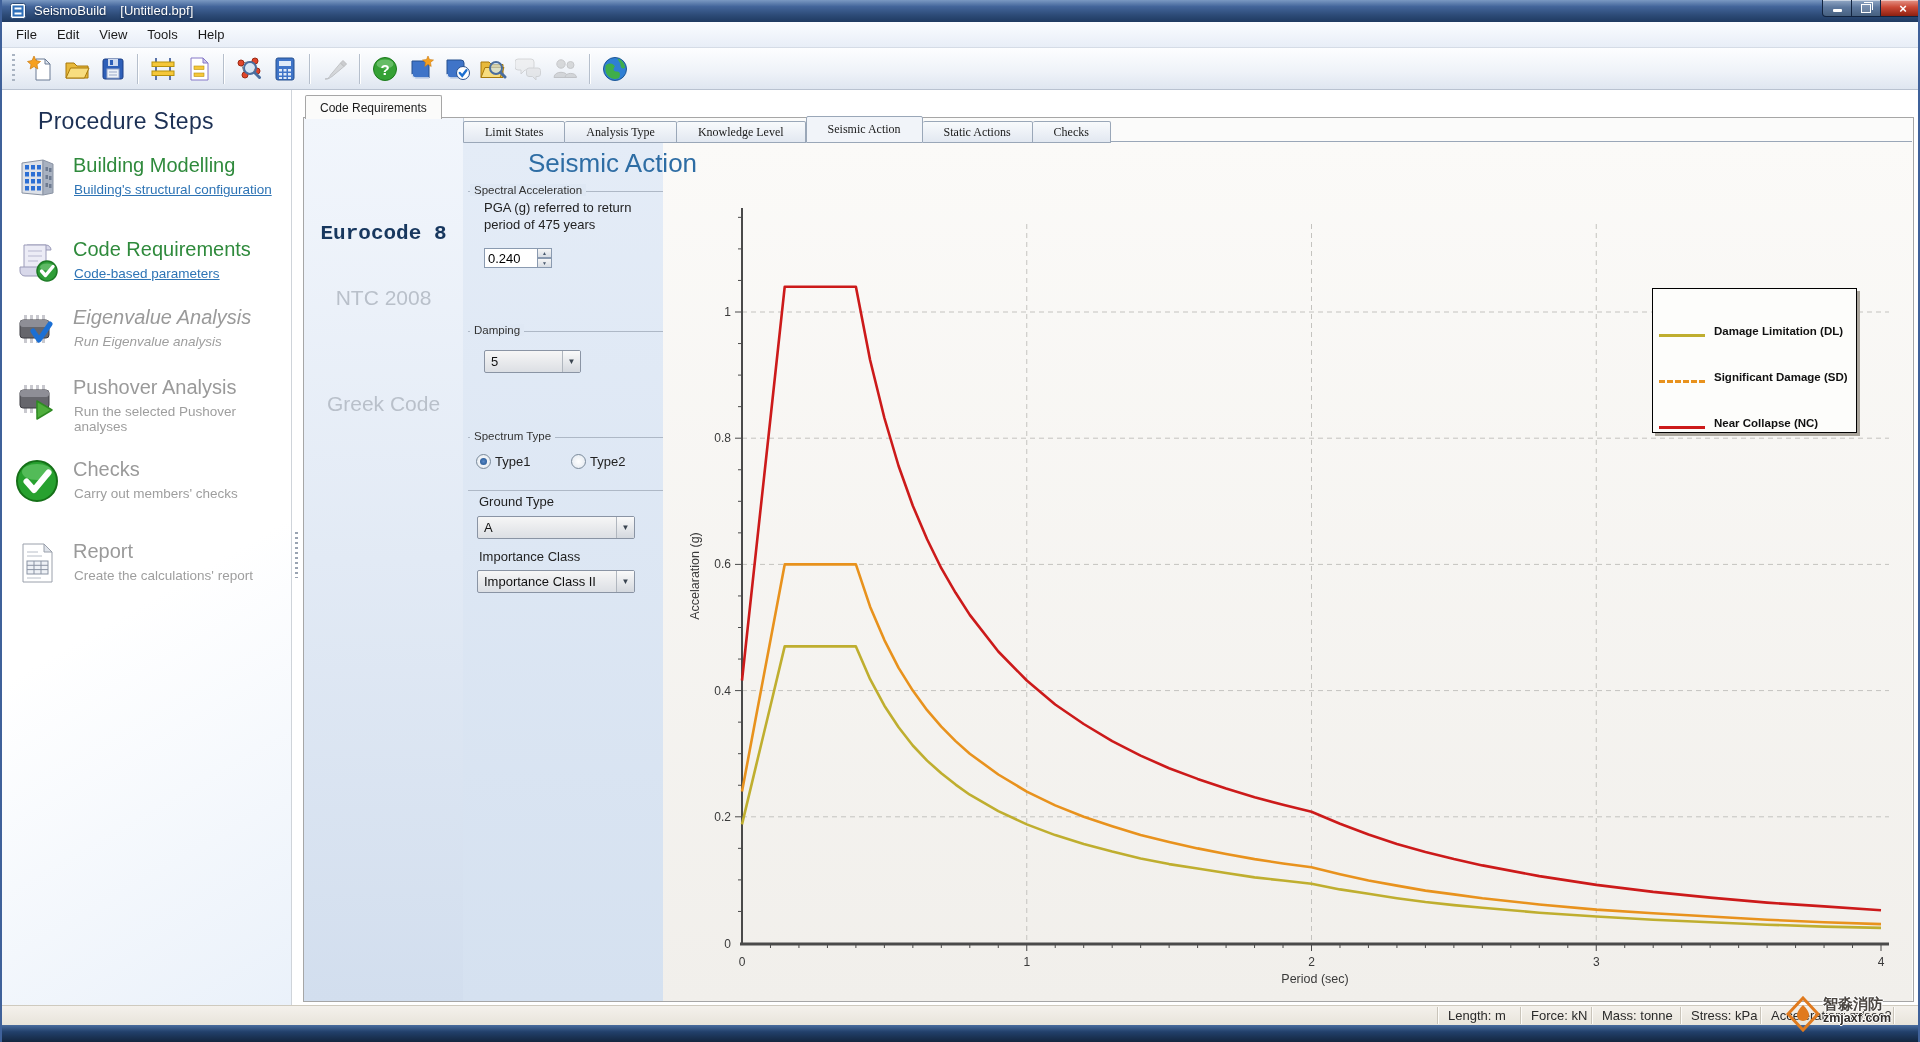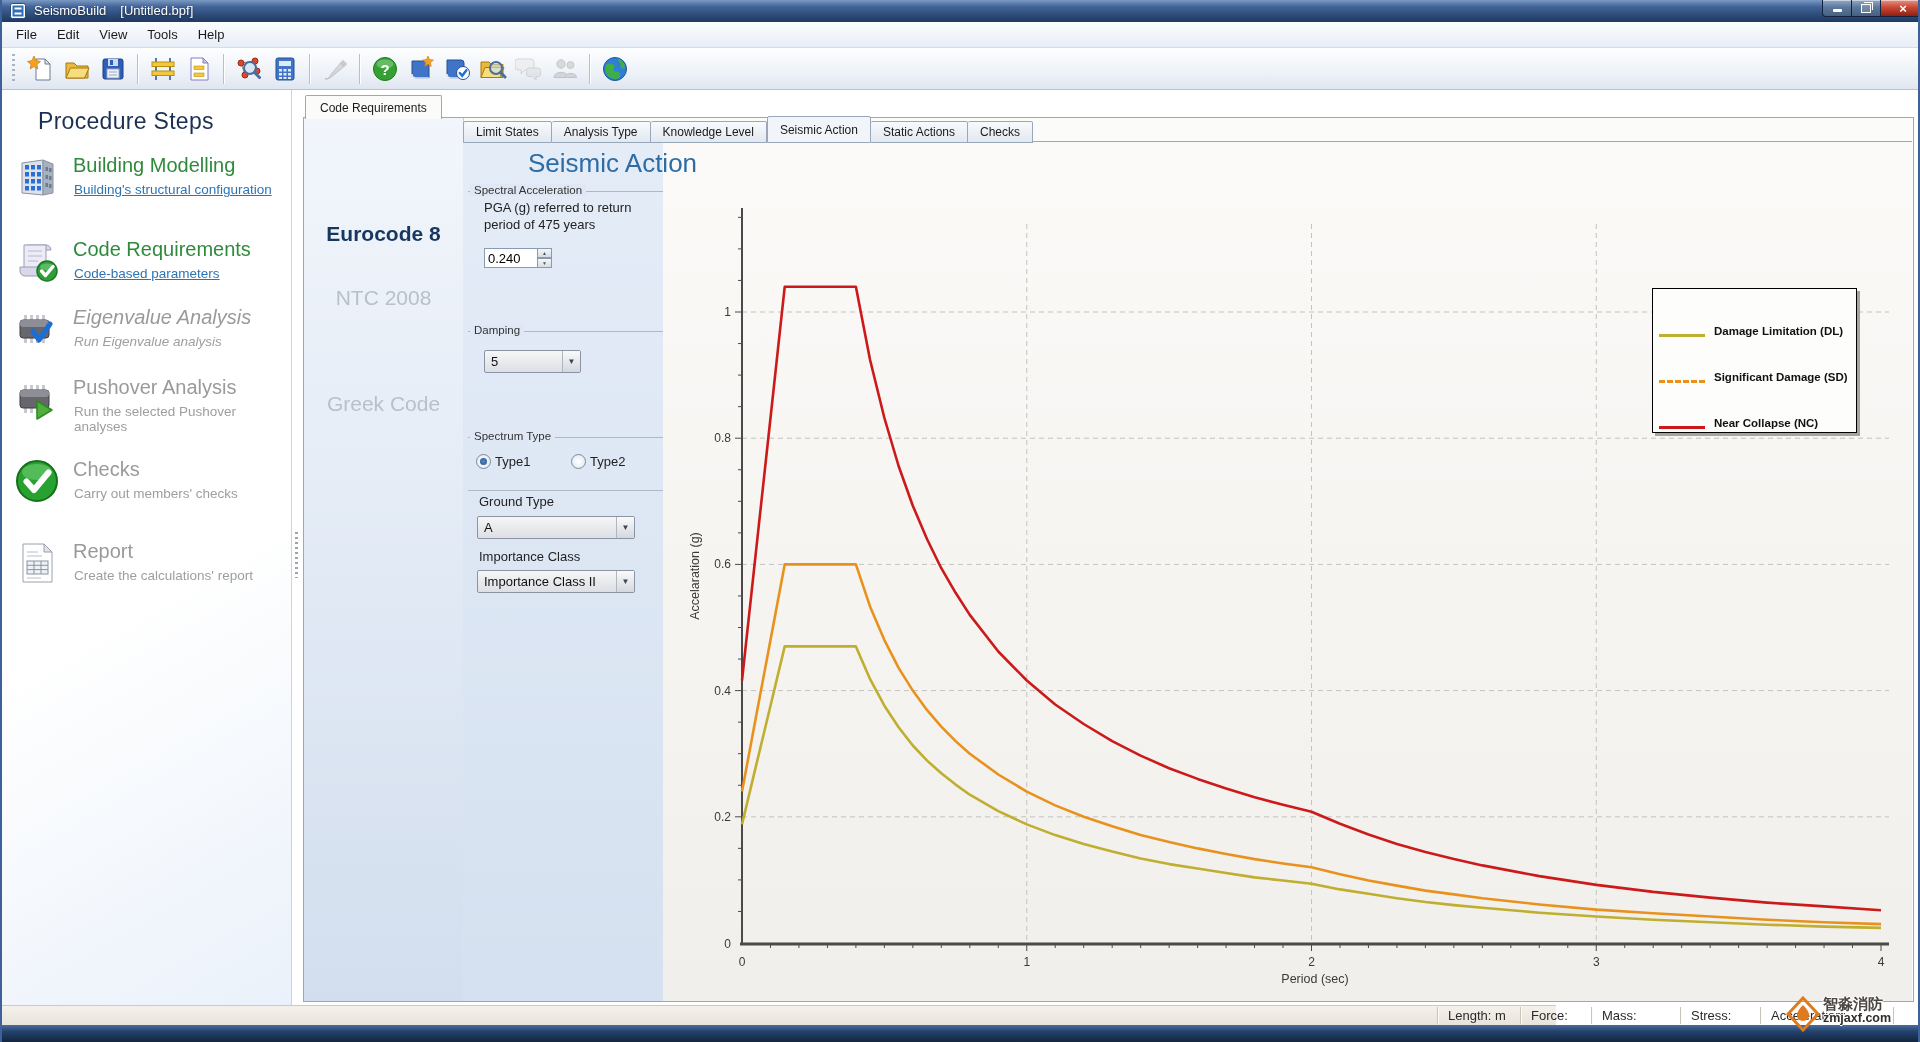--- a/index.html
+++ b/index.html
@@ -49,26 +49,26 @@
   #splitter-grip{position:absolute;left:2px;top:442px;width:3px;height:46px;
     background:repeating-linear-gradient(#9aa4b2 0 2px,transparent 2px 5px);}
   
   #outer-tab{left:305px;top:95px;height:23px;padding:0 14px;background:#fbfbfa;
     border:1px solid #a6a6a6;border-bottom:none;border-radius:2px 2px 0 0;
     font-size:12px;color:#1a1a1a;display:flex;align-items:center;z-index:3;}
   #content-box{left:303px;top:117px;width:1611px;height:885px;background:#fbfbfa;border:1px solid #a6a6a6;box-sizing:border-box;}
   #code-column{left:304px;top:118px;width:159px;height:883px;
     background:linear-gradient(#f2f6fc,#d2deee);border-right:1px solid #c3cfdf;}
   .code-name{position:absolute;left:0;width:159px;text-align:center;font-size:21px;}
-  .code-selected{color:#17375e;font-weight:bold;}
+  .code-selected{color:#17375e;font-weight:bold;font-family:Liberation Mono, monospace;}
   .code-other{color:#b9c0ca;}
   #tabline{left:463px;top:141px;width:1449px;height:1px;background:#9aa7b8;z-index:1;}
   #tabstrip{left:463px;top:118px;height:25px;display:flex;align-items:flex-end;z-index:2;}
-  .tab{height:20px;padding:0 12px;display:flex;align-items:center;font-size:12px;color:#1a1a1a;
-    background:linear-gradient(#f8fafc,#e2e8f1);border:1px solid #9aa7b8;border-left:none;border-radius:2px 2px 0 0;}
+  .tab{height:20px;padding:0 21px;display:flex;align-items:center;font-size:12px;color:#1a1a1a;
+    background:linear-gradient(#f8fafc,#e2e8f1);border:1px solid #9aa7b8;border-left:none;border-radius:2px 2px 0 0;font-family:Liberation Serif, serif;}
   .tab:first-child{border-left:1px solid #9aa7b8;}
   .tab.active{height:25px;background:#f1f4f9;border-left:1px solid #9aa7b8;position:relative;z-index:3;}
   #panel{left:463px;top:142px;width:1449px;height:859px;background:linear-gradient(#f1f4f9,#e3eaf3);}
   #form-column{left:463px;top:142px;width:200px;height:859px;background:linear-gradient(#e4ecf7,#d5e1f0);}
   #chart-backdrop{left:663px;top:142px;width:1249px;height:859px;background:linear-gradient(#fbfaf8,#f1efeb);}
   #sa-title{left:528px;top:148px;font-size:26px;color:#2e6da4;z-index:4;}
   #sa-subtitle{left:697px;top:158px;font-size:15px;font-weight:bold;color:#2e75b6;z-index:4;}
   
   .groupline{position:absolute;border-top:1px solid #aeb8c6;z-index:5;}
   .glabel{position:absolute;top:-8px;left:2px;background:#dfe8f4;padding:0 4px;font-size:11.5px;color:#333;}
@@ -89,21 +89,21 @@
     background:radial-gradient(#5a8ac8,#1d4f8a);}
   .radio-label{position:absolute;font-size:13px;color:#222;z-index:5;}
   
   #chart{left:663px;top:140px;width:1247px;height:861px;z-index:4;}
   #legend{position:absolute;left:989px;top:148px;background:#fdfdfb;border:1px solid #000;
     box-shadow:3px 3px 0 #a9a49b;padding:2px 8px 3px 6px;z-index:6;}
   .leg-row{display:flex;align-items:flex-end;height:13px;margin-top:33px;}
   .leg-swatch{width:46px;height:0;margin-right:9px;}
   .leg-label{font-size:11.5px;font-weight:bold;color:#111;white-space:nowrap;}
   
-  #statusbar{left:0;top:1005px;width:1556px;height:20px;background:linear-gradient(#f4f1ec,#e7e3da);
+  #statusbar{left:0;top:1005px;width:1920px;height:20px;background:linear-gradient(#f4f1ec,#e7e3da);
     border-top:1px solid #cfcabe;text-align:center;}
   .status-seg{position:absolute;top:2px;font-size:13px;color:#2a2a2a;}
   .status-sep{position:absolute;top:1px;width:1px;height:17px;background:#c9c4ba;border-right:1px solid #fdfcf9;}
   #bottom-strip{left:0;top:1025px;width:1920px;height:17px;
     background:linear-gradient(#4a6c9e,#22406b 40%,#122档档档档);}
   #bottom-strip{background:linear-gradient(#4a6c9e,#22406b 40%,#13263f);}
   .win-edge{top:0;width:2px;height:1042px;background:#3f619a;z-index:50;}
   
   #watermark{left:1786px;top:996px;display:flex;align-items:flex-start;z-index:60;}
   #wm-texts{margin-left:3px;line-height:1.05;}

